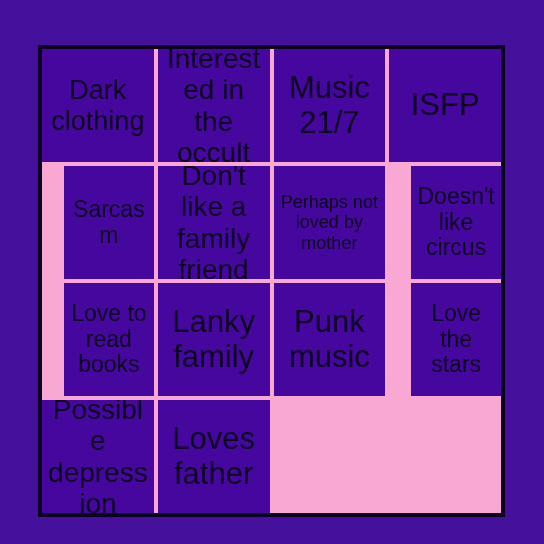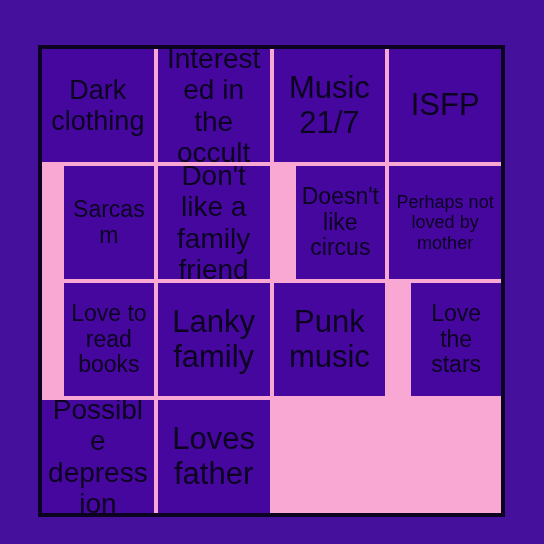--- a/index.html
+++ b/index.html
@@ -79,25 +79,25 @@
       </div>
       <div class="bingo-cell fs-xl">
         <span class="cell-text">ISFP</span>
       </div>
       <div class="bingo-cell fs-md">
         <span class="cell-text">Sarcasm</span>
       </div>
       <div class="bingo-cell fs-sm">
         <span class="cell-text">Don't like a family friend</span>
       </div>
+      <div class="bingo-cell fs-xs">
+        <span class="cell-text">Perhaps not loved by mother</span>
+      </div>
       <div class="bingo-cell fs-md">
         <span class="cell-text">Doesn't like circus</span>
-      </div>
-      <div class="bingo-cell fs-xs">
-        <span class="cell-text">Perhaps not loved by mother</span>
       </div>
       <div class="bingo-cell fs-md">
         <span class="cell-text">Love to read books</span>
       </div>
       <div class="bingo-cell fs-xl">
         <span class="cell-text">Lanky family</span>
       </div>
       <div class="bingo-cell fs-xl">
         <span class="cell-text">Punk music</span>
       </div>

